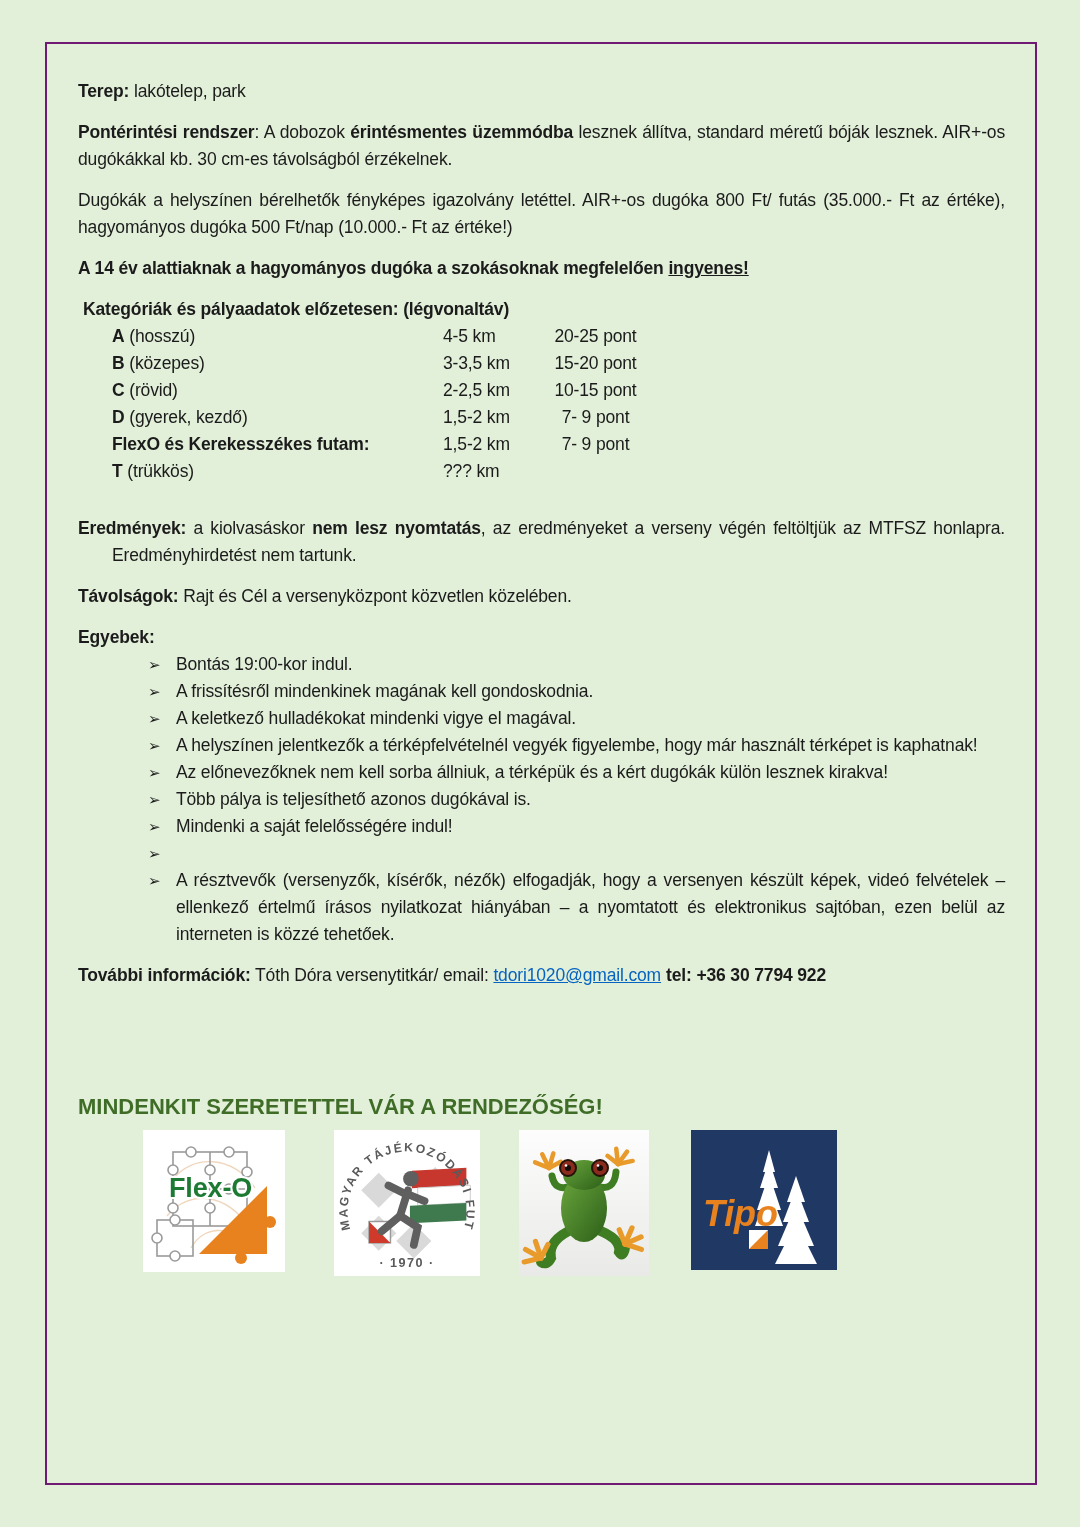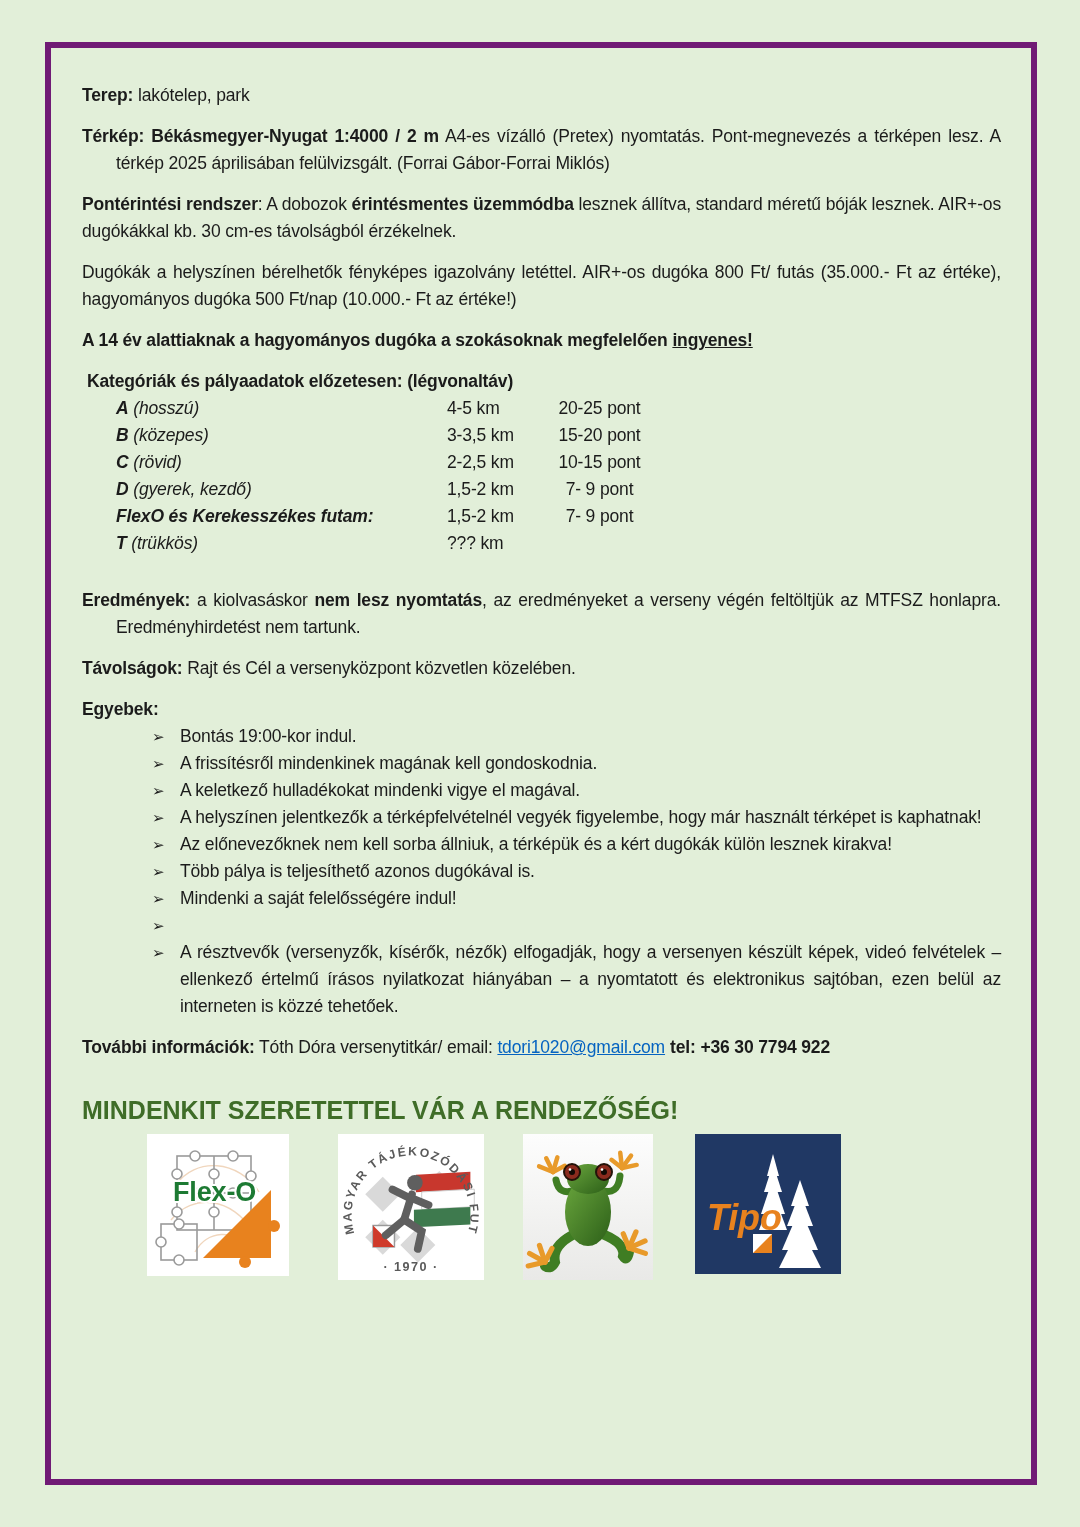--- a/index.html
+++ b/index.html
@@ -7,65 +7,64 @@
   .page {
     position:relative; width:1080px; height:1527px;
     background:#e2efd9; overflow:hidden;
     font-family:"Liberation Sans", sans-serif;
     color:#1b1b1b; font-size:17.5px; line-height:27px;
     letter-spacing:-0.15px;
   }
   .frame {
     position:absolute; left:45px; top:42px;
     width:992px; height:1443px;
-    border:6px solid #701a75; background:#e2efd9;
+    border:2px solid #701a75; background:#e2efd9;
   }
   .content { position:relative; padding:34px 30px 0 31px; }
   .para { margin:0 0 14px 0; }
   .just { text-align:justify; }
   .hang { padding-left:34px; text-indent:-34px; }
   b, .b { font-weight:bold; }
   .ul { text-decoration:underline; }
   .heading { font-weight:bold; margin:0 0 0 0; padding-left:5px; }
   
   .cattable { margin:0 0 30px 0; }
   .catrow { display:flex; padding-left:34px; }
-  .cat-name { width:331px;font-style:italic; }
+  .cat-name { width:331px; }
   .cat-km { width:100px; }
   .cat-pont { width:105px; text-align:center; }
   
   .bullets { margin:0 0 14px 0; }
   .bullet { display:flex; }
   .bullet .marker { width:28px; flex:0 0 28px; margin-left:70px; font-size:15px; }
   .bullet .btext { flex:1; }
   .bullet.bold .btext { font-weight:normal; }
   .bullet.just2 .btext { text-align:justify; }
   a.email { color:#0563c1; text-decoration:underline; }
   .tel { margin-left:5px;font-weight:bold; }
   .closing {
     position:absolute; left:31px; top:1049px;
-    font-weight:bold; font-size:25px; color:#3f6d28; letter-spacing:0;
+    font-weight:bold; font-size:22px; color:#3f6d28; letter-spacing:0;
   }
   .logo { position:absolute; top:1086px; }
   .logo svg { display:block; }
   .logo-flexo { left:84px;margin-left:12px; }
   .logo-mtfsz { left:287px; }
   .logo-frog  { left:472px; }
   .logo-tipo  { left:644px;border-radius:18px; }
 </style>
 </head>
 <body>
 
 <div class="page">
   <div class="frame">
     <div class="content">
 
       <p class="para"><b>Terep:</b><span> lakótelep, park</span></p>
 
-      <p class="para just hang"><b>Térkép: Békásmegyer-Nyugat 1:4000 / 2 m</b><span> A4-es vízálló (Pretex) nyomtatás. Pont-megnevezés a térképen lesz. A térkép 2025 áprilisában felülvizsgált. (Forrai Gábor-Forrai Miklós)</span></p>
 
       <p class="para just"><b>Pontérintési rendszer</b><span>: A dobozok </span><b>érintésmentes üzemmódba</b><span> lesznek állítva, standard méretű bóják lesznek. AIR+-os dugókákkal kb. 30 cm-es távolságból érzékelnek.</span></p>
 
       <p class="para just">Dugókák a helyszínen bérelhetők fényképes igazolvány letéttel. AIR+-os dugóka 800 Ft/ futás (35.000.- Ft az értéke), hagyományos dugóka 500 Ft/nap (10.000.- Ft az értéke!)</p>
 
       <p class="para"><b>A 14 év alattiaknak a hagyományos dugóka a szokásoknak megfelelően </b><b class="ul">ingyenes!</b></p>
 
       <p class="heading">Kategóriák és pályaadatok előzetesen: (légvonaltáv)</p>
 
       <div class="cattable">

